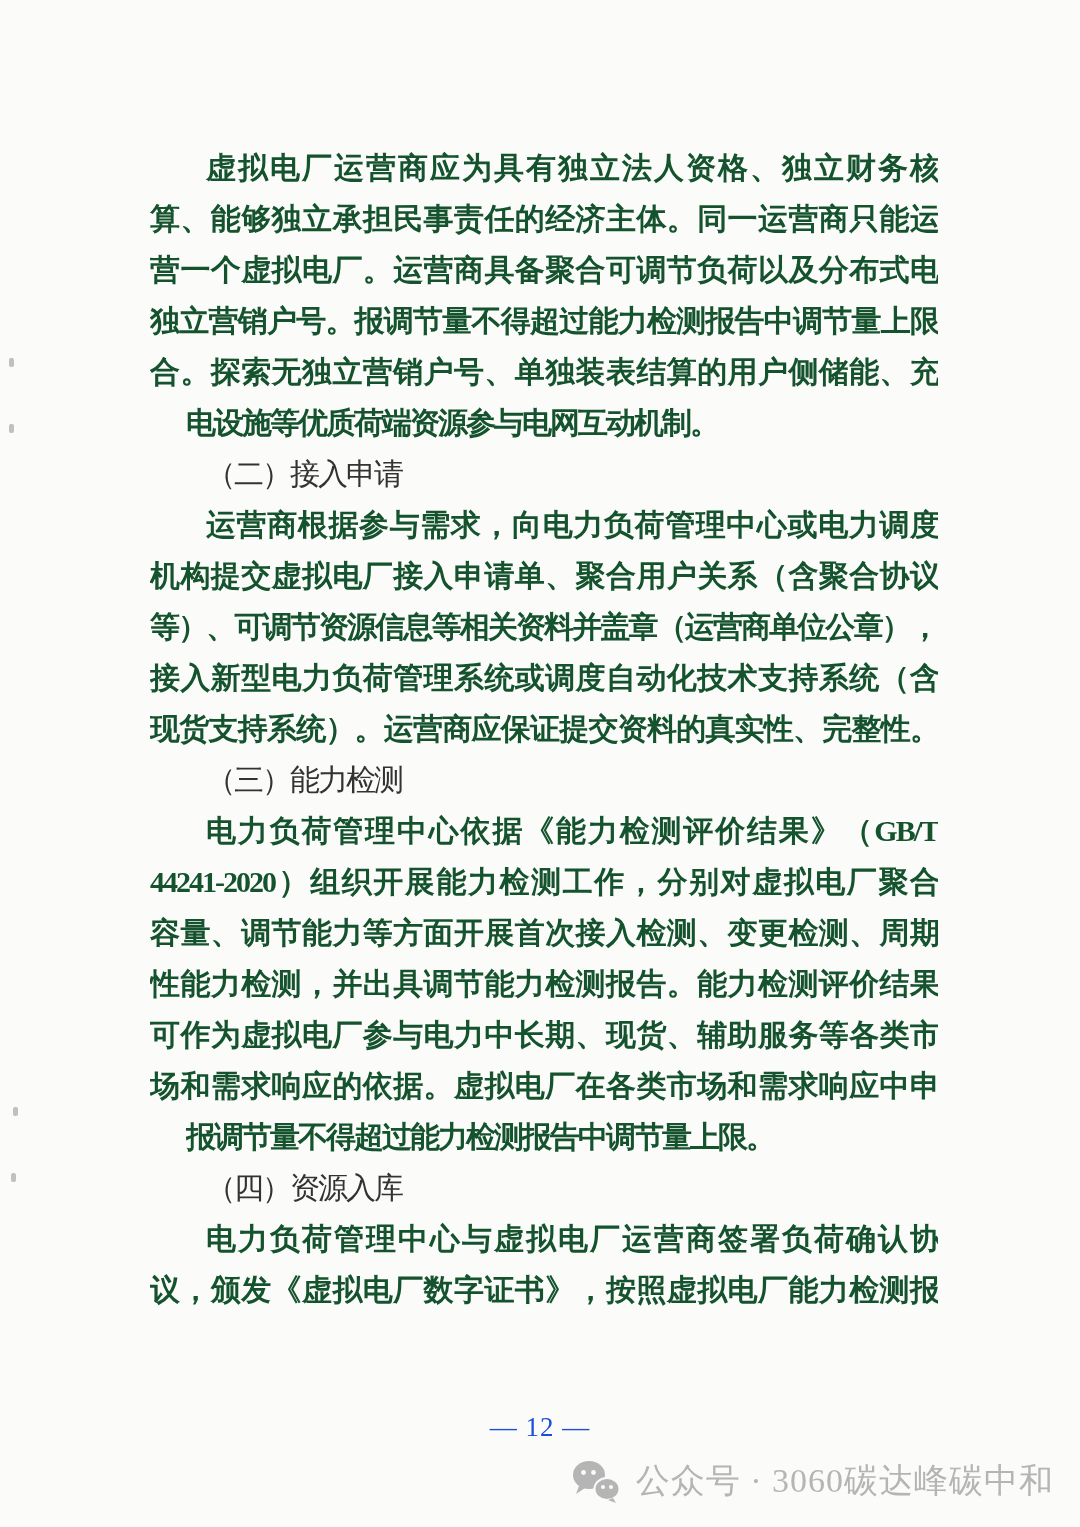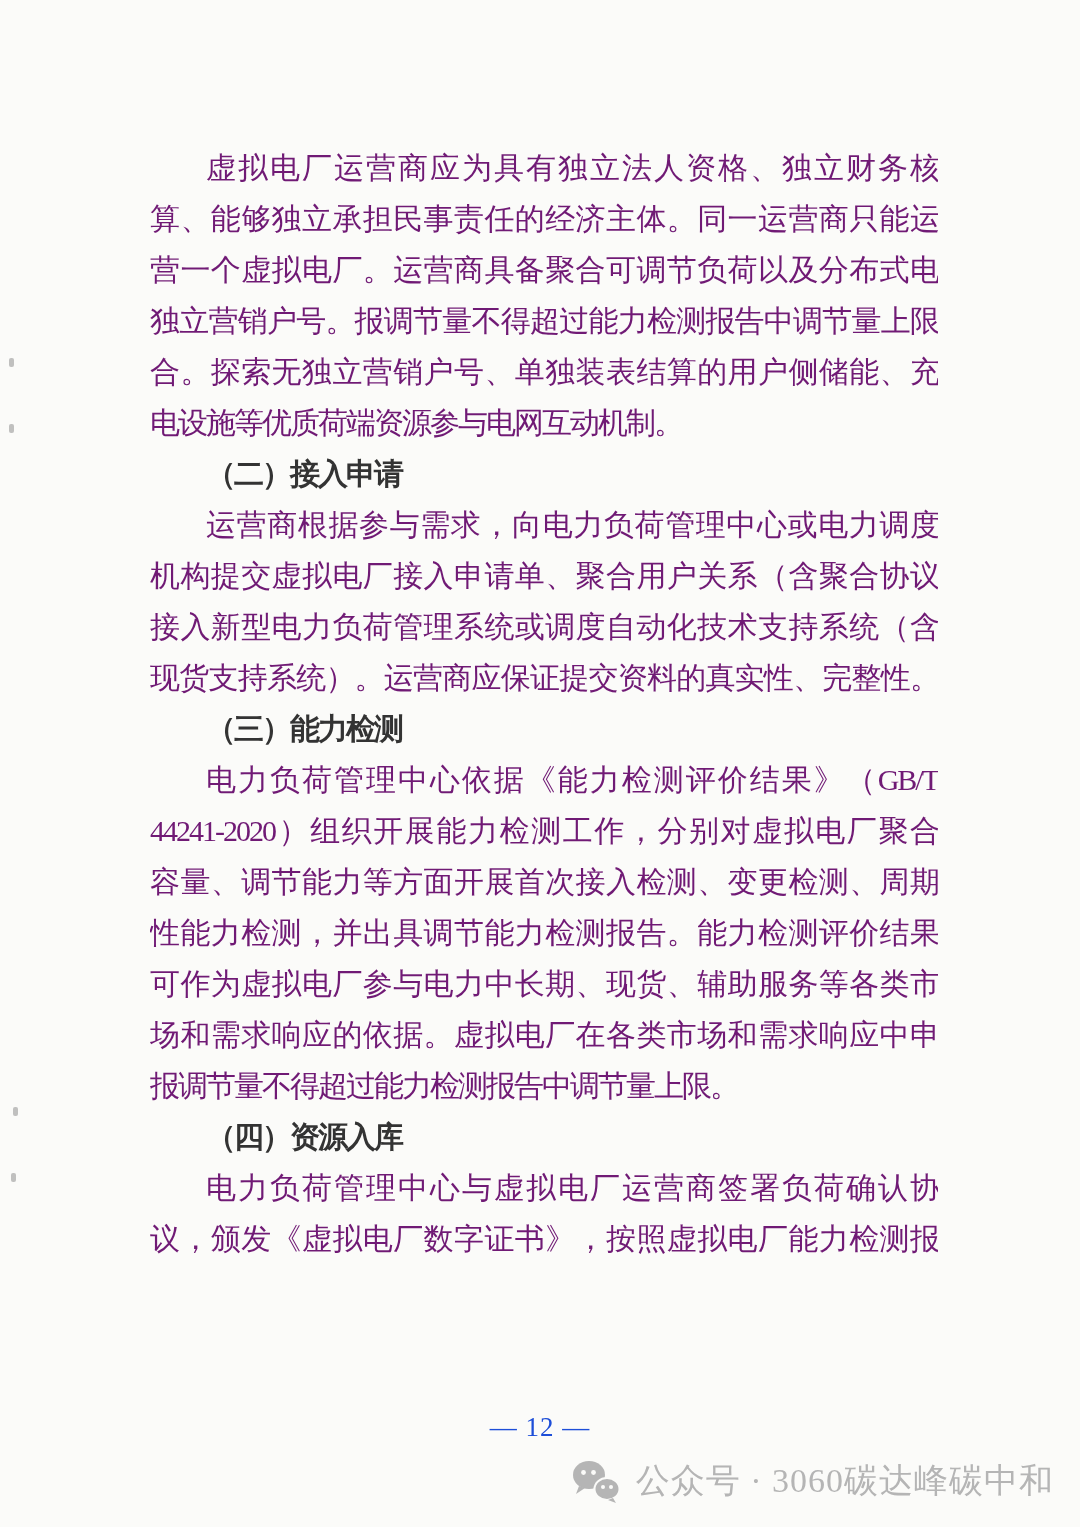--- a/index.html
+++ b/index.html
@@ -14,28 +14,29 @@
   .textblock{
     position:absolute;
     left:150px;top:142px;
     width:788px;
   }
   .line{
     height:51px;
     line-height:51px;
     font-size:30px;
     letter-spacing:-2px;
-    color:#701a75;
+    color:#14532d;
     text-align:justify;
     text-align-last:justify;
     overflow:hidden;
     white-space:normal;
+    font-weight:bold;
   }
-  .line.end{text-align-last:left;}
-  .line.head{font-weight:700;text-align-last:left;color:#333;}
+  .line.end{text-align-last:left;margin-left:36px;}
+  .line.head{font-weight:400;text-align-last:left;color:#333;}
   .line.ind{text-indent:56px;}
   .pagenum{
     position:absolute;
     left:0;top:1412px;width:100%;
     text-align:center;
     font-size:27px;
     letter-spacing:1px;
     color:#1d4ed8;
   }
   .footer{
@@ -76,20 +77,21 @@
   <div class="textblock">
     <div class="line ind">虚拟电厂运营商应为具有独立法人资格、独立财务核</div>
     <div class="line">算、能够独立承担民事责任的经济主体。同一运营商只能运</div>
     <div class="line">营一个虚拟电厂。运营商具备聚合可调节负荷以及分布式电</div>
     <div class="line">独立营销户号。报调节量不得超过能力检测报告中调节量上限</div>
     <div class="line">合。探索无独立营销户号、单独装表结算的用户侧储能、充</div>
     <div class="line end">电设施等优质荷端资源参与电网互动机制。</div>
     <div class="line head ind">（二）接入申请</div>
     <div class="line ind">运营商根据参与需求，向电力负荷管理中心或电力调度</div>
     <div class="line">机构提交虚拟电厂接入申请单、聚合用户关系（含聚合协议</div>
+    <div class="line">等）、可调节资源信息等相关资料并盖章（运营商单位公章），</div>
     <div class="line">接入新型电力负荷管理系统或调度自动化技术支持系统（含</div>
     <div class="line">现货支持系统）。运营商应保证提交资料的真实性、完整性。</div>
     <div class="line head ind">（三）能力检测</div>
     <div class="line ind">电力负荷管理中心依据《能力检测评价结果》（GB/T</div>
     <div class="line">44241-2020）组织开展能力检测工作，分别对虚拟电厂聚合</div>
     <div class="line">容量、调节能力等方面开展首次接入检测、变更检测、周期</div>
     <div class="line">性能力检测，并出具调节能力检测报告。能力检测评价结果</div>
     <div class="line">可作为虚拟电厂参与电力中长期、现货、辅助服务等各类市</div>
     <div class="line">场和需求响应的依据。虚拟电厂在各类市场和需求响应中申</div>
     <div class="line end">报调节量不得超过能力检测报告中调节量上限。</div>

